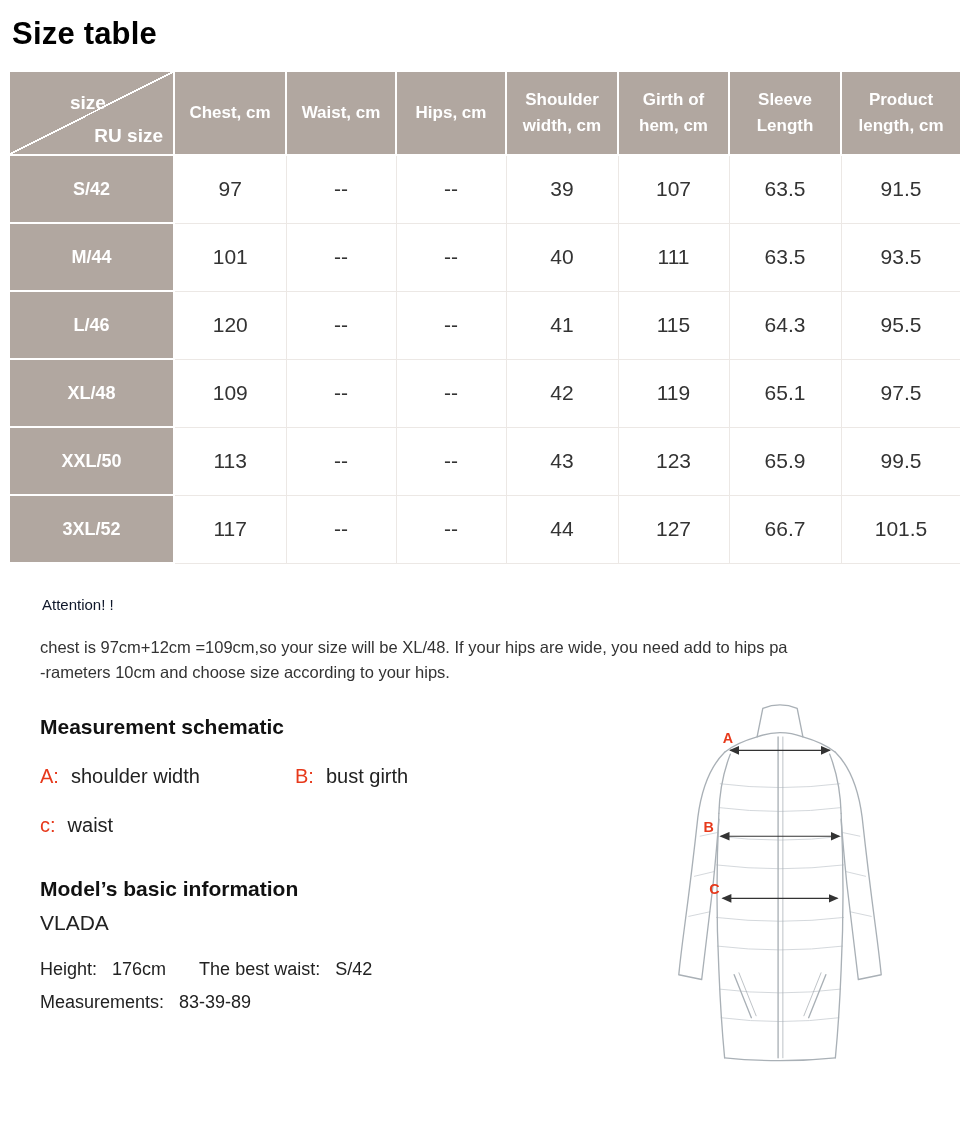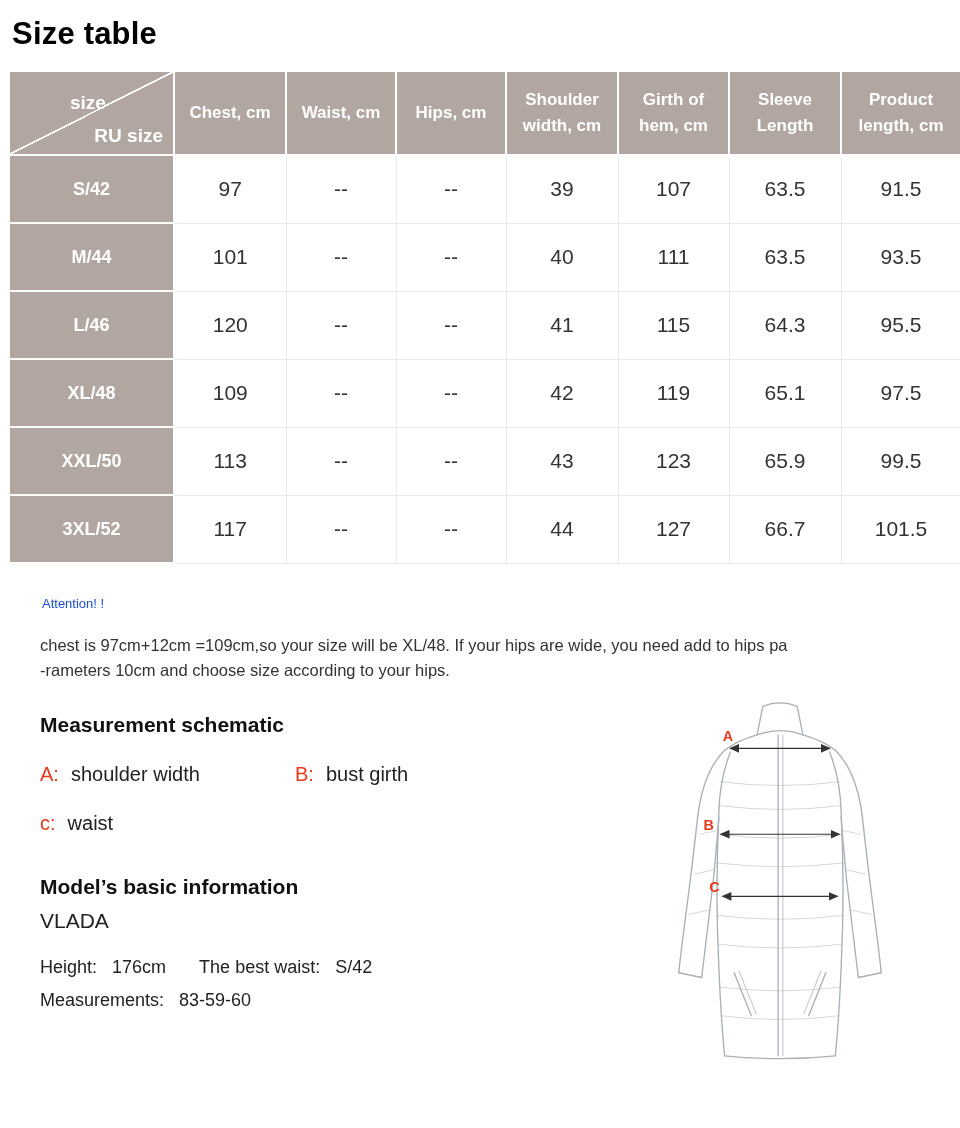--- a/index.html
+++ b/index.html
@@ -31,21 +31,21 @@
     border: 1px solid #ece8e5; height: 68px; background:#fff;
   }
   th.corner {
     position: relative;
     background-image: linear-gradient(to bottom right,
       rgba(0,0,0,0) 49.4%, #fff 49.4%, #fff 50.6%, rgba(0,0,0,0) 50.6%);
   }
   .corner .c-top  { position:absolute; top:16px;  left:16px;  font-size:19px; font-weight:bold;margin-left:44px; }
   .corner .c-bottom{ position:absolute; bottom:4px; right:10px; font-size:19px; font-weight:bold; }
   .attention-title {
-    color:#1d4ed8; font-size:13px; margin: 32px 0 0 42px;
+    color:#0f172a; font-size:15px; margin: 32px 0 0 42px;
   }
   .attention-body {
     margin: 22px 40px 0 40px; font-size: 16.5px; line-height: 25px; color:#333;
   }
   .bottom-section { display:flex; margin: 14px 0 0 40px; }
   .bottom-left { width: 580px; }
   .bottom-right { width: 330px; margin-top: -6px; }
   .section-heading { font-size: 21px; font-weight: bold; color:#111; margin-top: 16px; }
   .label-row { display:flex; margin-top: 26px; font-size: 20px; align-items:baseline; }
   .label-item { display:flex; align-items:baseline; }
@@ -188,21 +188,21 @@
 
     <div class="info-line">
       <span>Height:</span>
       <span class="val">176cm</span>
       <span class="second-label">The best waist:</span>
       <span class="val">S/42</span>
     </div>
 
     <div class="info-line measure">
       <span>Measurements:</span>
-      <span class="val">83-59-60</span>
+      <span class="val">83-39-89</span>
     </div>
   </div>
 
   <div class="bottom-right">
     <svg width="320" height="382" viewBox="0 0 320 400">
       <defs>
         <marker id="aE" markerWidth="9" markerHeight="9" refX="7" refY="3.5" orient="auto">
           <path d="M0 0 L8 3.5 L0 7 Z" fill="#333"></path>
         </marker>
         <marker id="aS" markerWidth="9" markerHeight="9" refX="1" refY="3.5" orient="auto">

